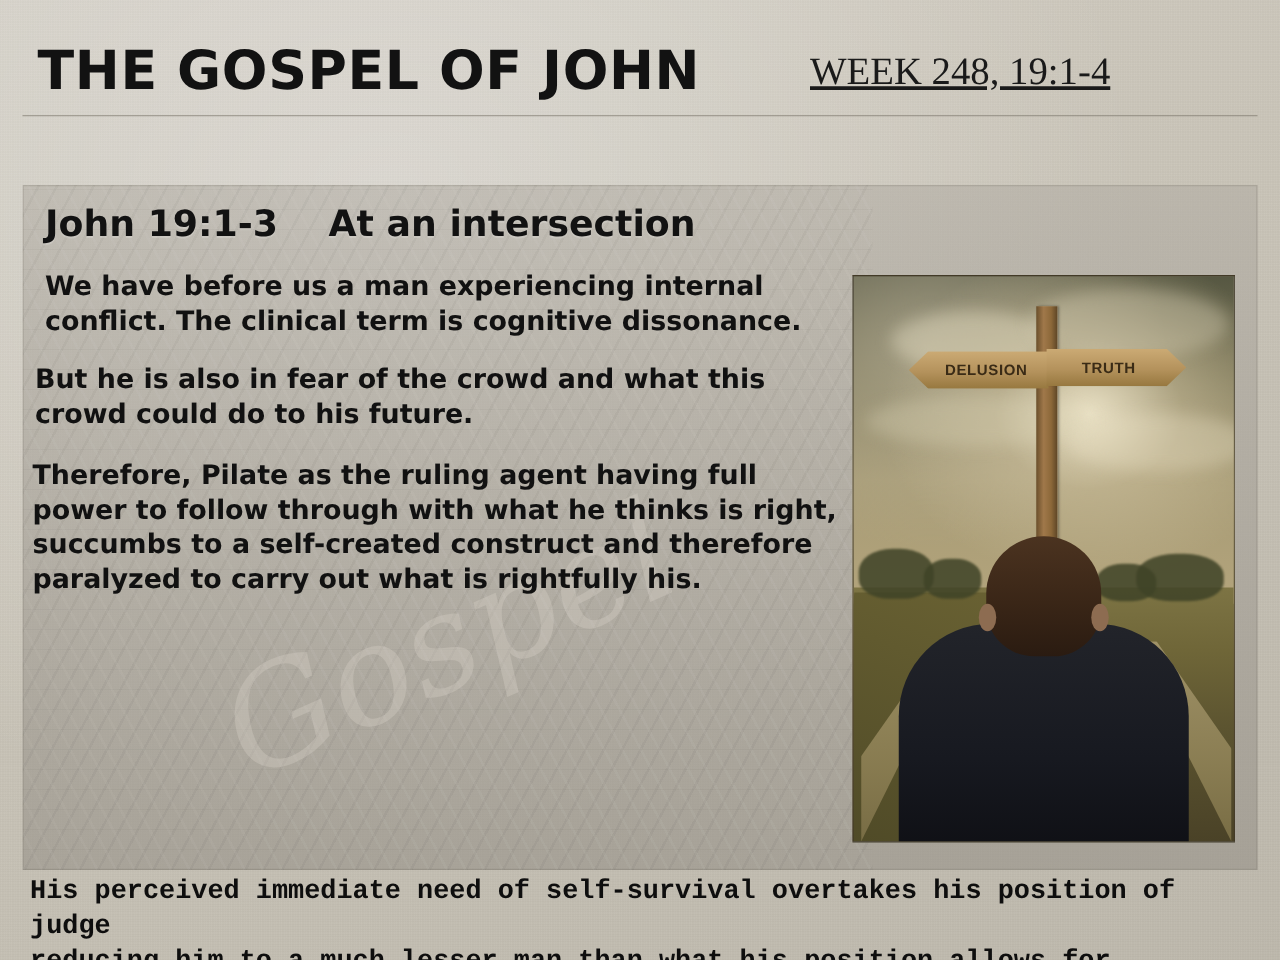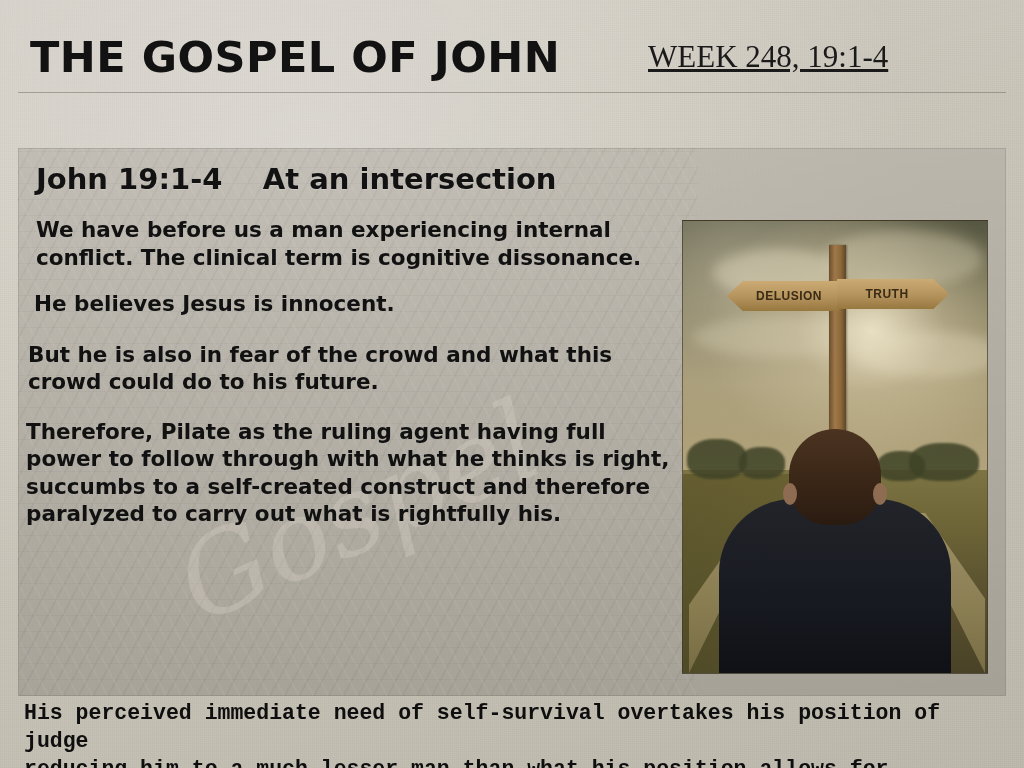--- a/index.html
+++ b/index.html
@@ -334,26 +334,25 @@
 
   <div class="header">
     <div class="title">THE GOSPEL OF JOHN</div>
     <div class="week">WEEK 248, 19:1-4</div>
   </div>
   <div class="header-rule"></div>
 
   <div class="panel">
     <div class="panel-watermark">Gospel</div>
 
-    <div class="scripture-head">John 19:1-4    At an intersection</div>
+    <div class="scripture-head">John 19:1-3    At an intersection</div>
 
     <div class="body-text">
       <p class="para p1">We have before us a man experiencing internal
 conflict. The clinical term is cognitive dissonance.</p>
-      <p class="para p3">He believes Jesus is innocent.</p>
       <p class="para p4">But he is also in fear of the crowd and what this
 crowd could do to his future.</p>
       <p class="para p5">Therefore, Pilate as the ruling agent having full
 power to follow through with what he thinks is right,
 succumbs to a self-created construct and therefore
 paralyzed to carry out what is rightfully his.</p>
     </div>
 
     <div class="illus">
       <div class="sky">

